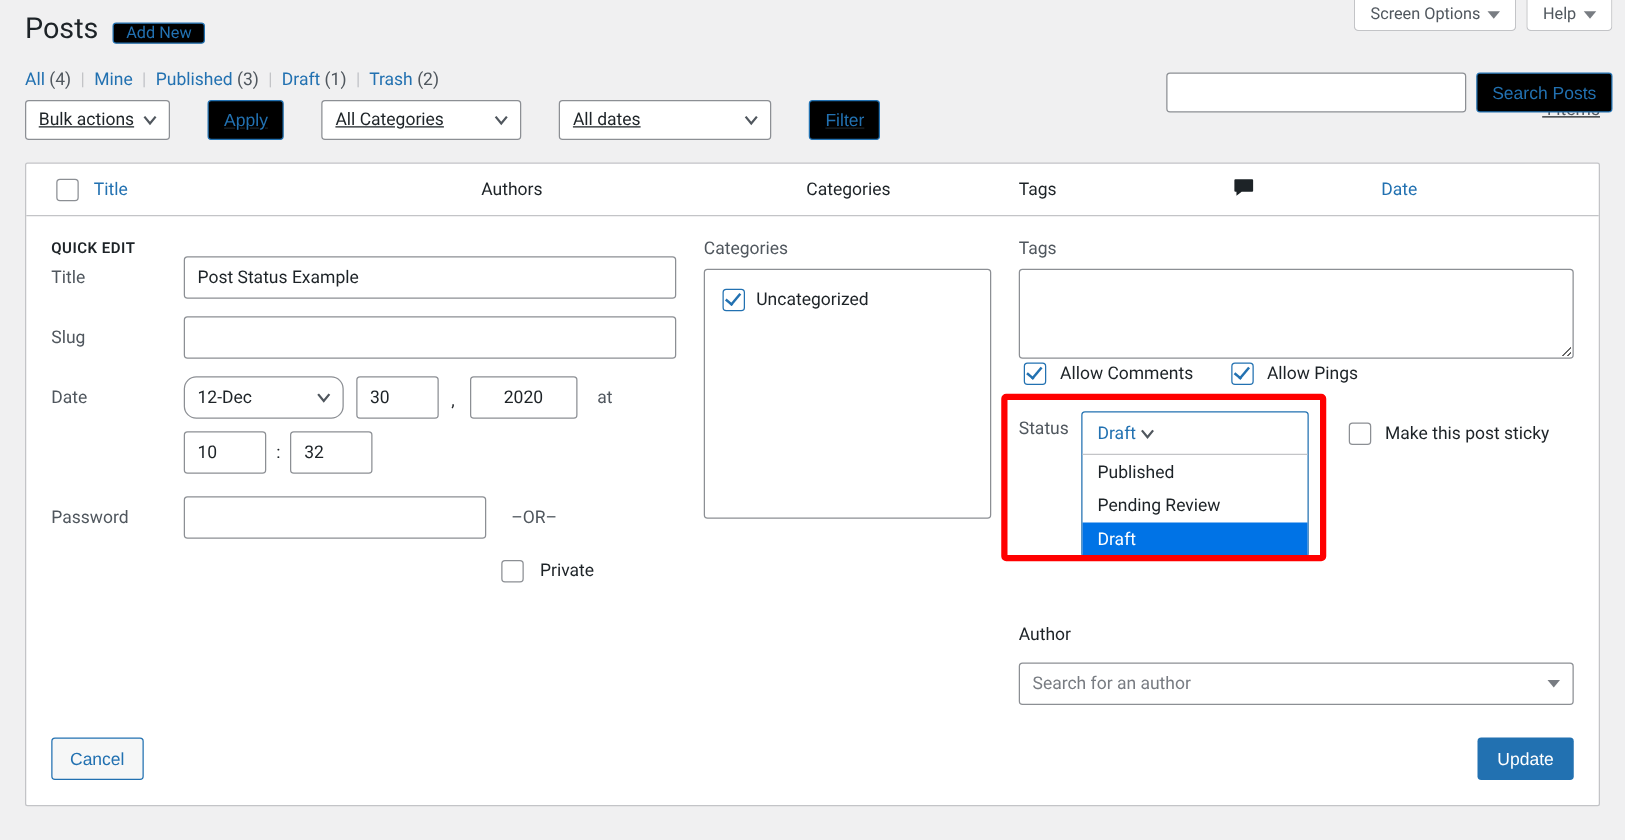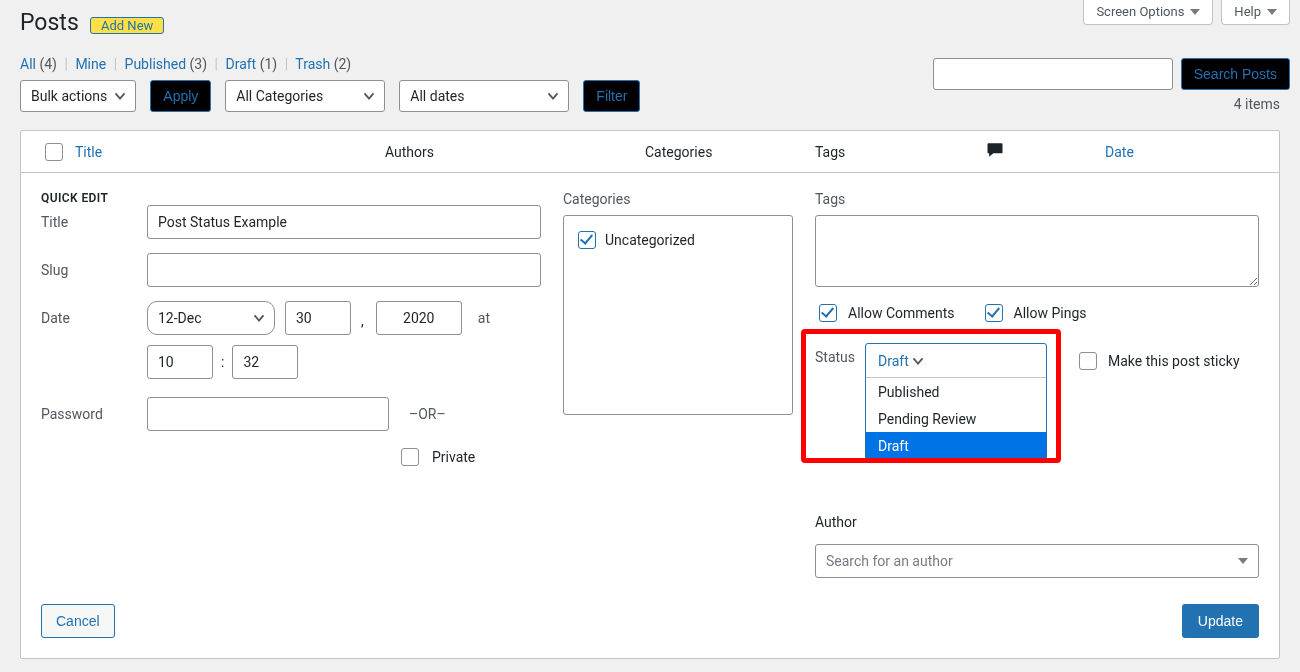--- a/index.html
+++ b/index.html
@@ -26,28 +26,28 @@
 .top-right { position:absolute; top:0; right:10px; display:flex; gap:8px;padding-left:14px; }
 .top-btn {
   background:#fff; border:1px solid var(--wp-border); border-top:none;
   border-radius:0 0 4px 4px; padding:4px 12px 5px; color:var(--wp-text-light);
   font-size:13px; display:flex; align-items:center; gap:6px;
 }
 .tri-down { display:inline-block; width:0;height:0;border-left:5px solid transparent;border-right:5px solid transparent;border-top:6px solid #787c82; }
 h1.heading { font-size:23px; font-weight:400; margin:0; padding:9px 0 4px; display:inline-block; }
 .add-new {
   display:inline-block; margin-left:8px; padding:0 10px; font-size:13px;
-  border:1px solid var(--wp-blue); border-radius:3px; color:var(--wp-blue); background:#fde047;
+  border:1px solid var(--wp-blue); border-radius:3px; color:var(--wp-blue); background:#000000;
 }
 .subsubsub { margin:16px 0 8px; font-size:14px; color:#646970; }
 .subsubsub a { color:var(--wp-blue); text-decoration:none; }
 .subsubsub .count { color:#50575e; }
 .sep { color:#c3c4c7; padding:0 4px; }
 
-.tablenav-top { display:flex; align-items:flex-end; gap:14px; margin-top:6px; }
+.tablenav-top { display:flex; align-items:flex-start; gap:30px; margin-top:6px;text-decoration:underline; }
 .select-like, .txtbtn {
   background:#fff; border:1px solid var(--wp-border-dark); border-radius:3px;
   padding:0 28px 0 10px; height:32px; line-height:30px; font-size:14px; color:var(--wp-text);
   position:relative; min-width:110px;
 }
 .select-like .chev, .inpbox .chev {
   position:absolute; right:6px; top:50%; transform:translateY(-50%);
 }
 .chev svg { width:18px; height:18px; display:block; }
 .btn-secondary {
@@ -104,21 +104,21 @@
 .catbox {
   border:1px solid var(--wp-border-dark); border-radius:3px; background:#fff; height:200px;
   padding:12px 10px; overflow:auto; position:relative;
 }
 .catbox::-webkit-scrollbar { width:10px; }
 .catitem { display:flex; align-items:center; gap:6px; }
 
 .tagsbox {
   border:1px solid var(--wp-border-dark); border-radius:3px; background:#fff; height:72px; resize:both; overflow:hidden;
 }
-.ckline { display:flex; align-items:flex-start; gap:8px; margin-top:14px; }
+.ckline { display:flex; align-items:flex-start; gap:8px; }
 .ckline .grp { display:flex; align-items:center; gap:8px; margin-right:18px; }
 
 
 .status-wrap { position:relative; display:flex; align-items:flex-start; gap:10px; margin-top:18px; }
 .status-wrap .lbl { width:auto; color:var(--wp-text-light); padding-top:6px; }
 .status-box {
   width:182px; border:1px solid var(--wp-blue); border-radius:3px; background:#fff;
 }
 .status-sel {
   height:34px; display:flex; align-items:center; padding:0 28px 0 12px; color:var(--wp-blue);

